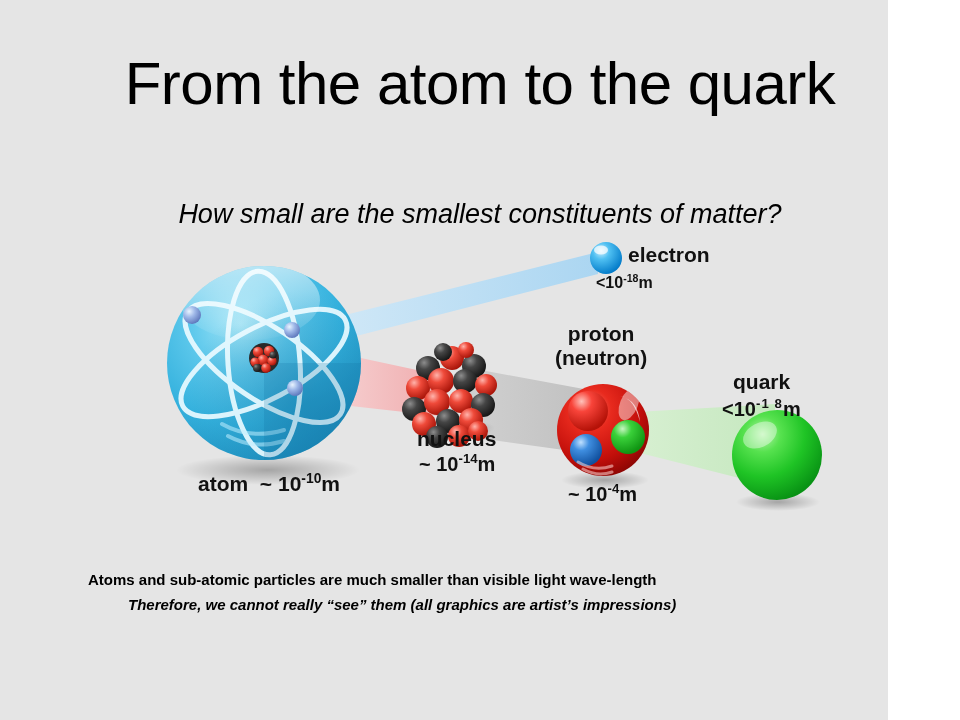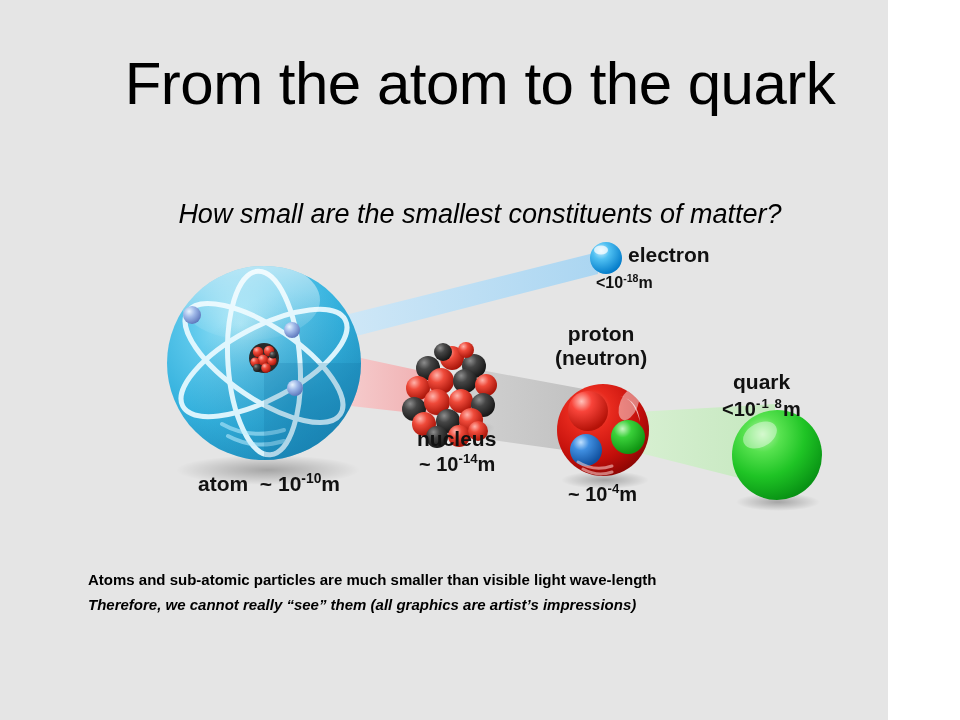--- a/index.html
+++ b/index.html
@@ -94,21 +94,21 @@
     width: 800px;
   }
   .cap-line {
     font-family: "Liberation Sans", sans-serif;
     font-weight: bold;
     font-size: 15px;
     line-height: 25px;
     color: #000000;
     white-space: nowrap;
   }
-  .cap-line.italic { font-style: italic; }
+  .cap-line.italic { font-style: italic; margin-left: 40px; }
 </style>
 </head>
 <body>
 
 <div id="slide">
 
   <div id="title">From the atom to the quark</div>
   <div id="subtitle">How small are the smallest constituents of matter?</div>
 
   <div id="diagram">

